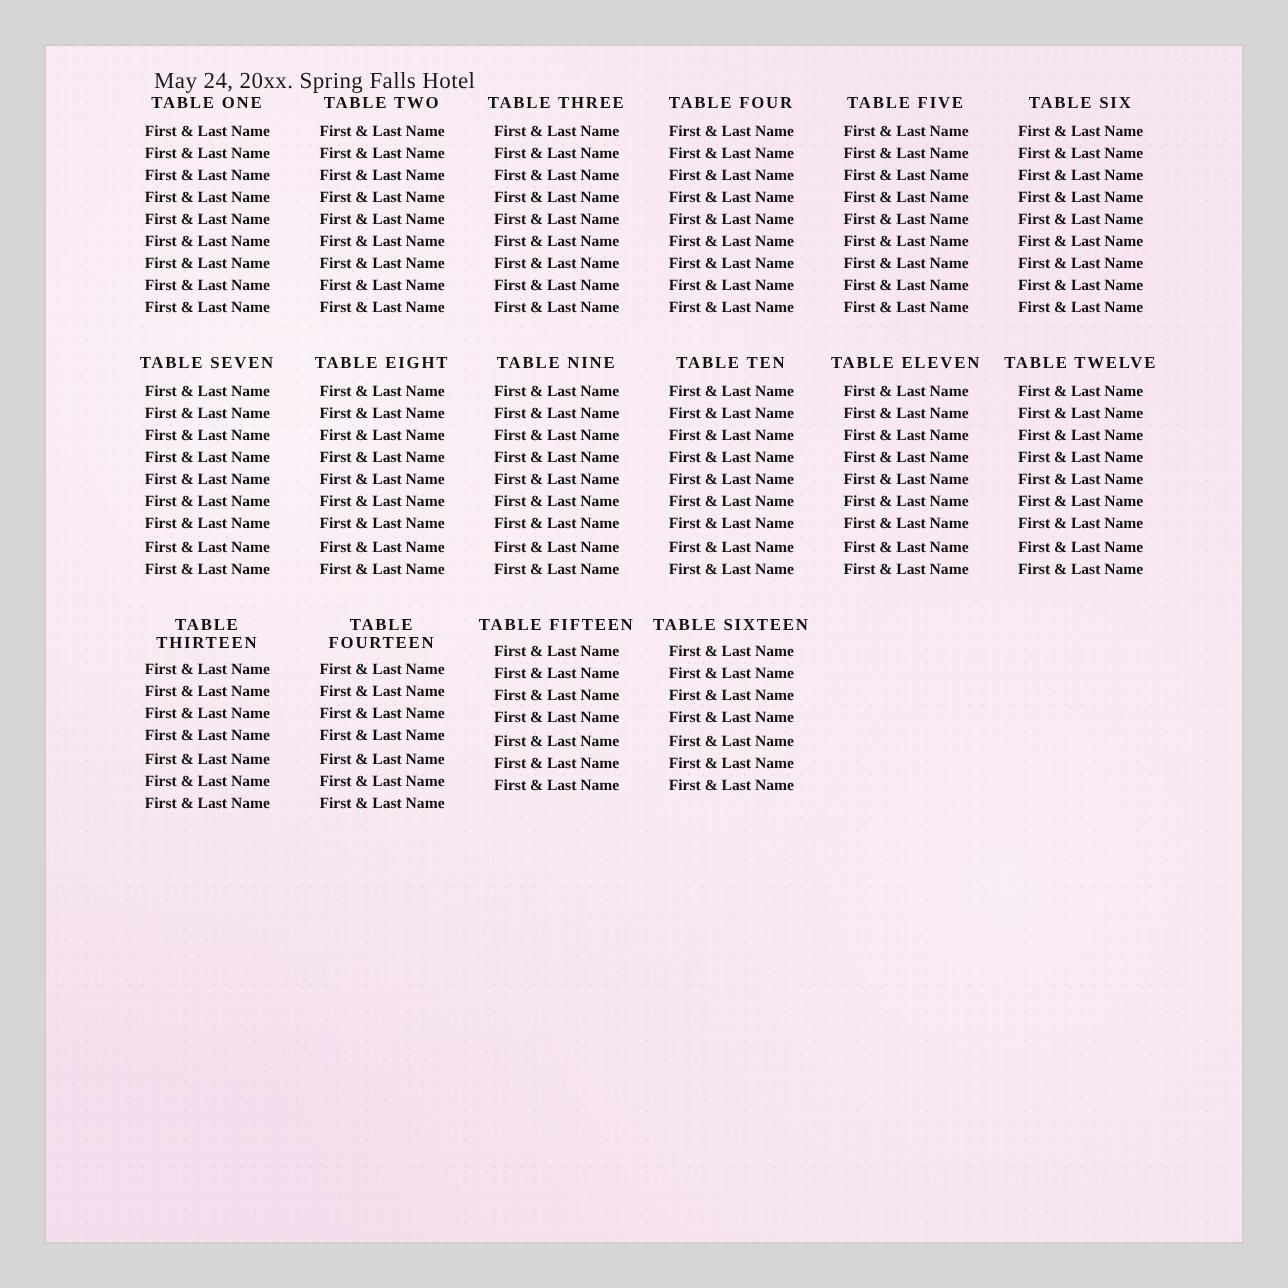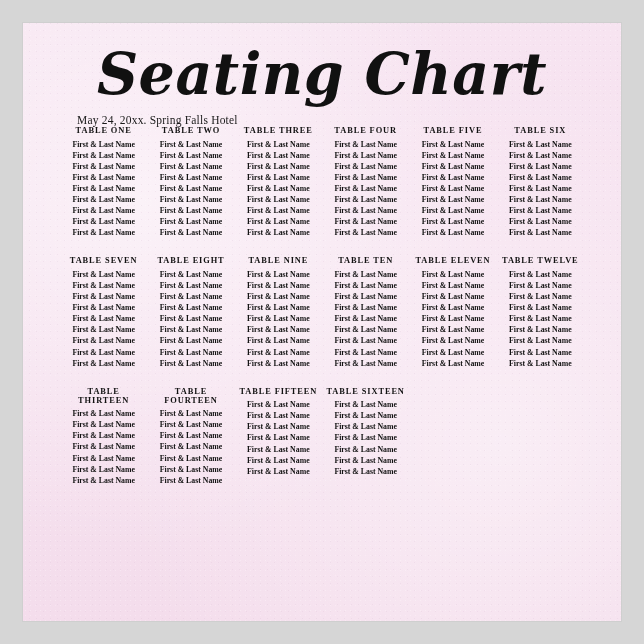--- a/index.html
+++ b/index.html
@@ -117,21 +117,20 @@
     white-space: nowrap;
   }
 </style>
 </head>
 <body>
 
 <div id="poster-wrap">
   <div id="poster">
     <div id="content">
 
-      <div class="poster-title">Seating Chart</div>
 
       <div class="header-row">
         <div class="event-details">May 24, 20xx.  Spring Falls Hotel</div>
       </div>
 
       <div class="tables-grid" id="tables-grid">
           <div class="table-block">
             <div class="table-heading">TABLE ONE</div>
             <div class="guest-name">First &amp; Last Name</div>
             <div class="guest-name">First &amp; Last Name</div>

